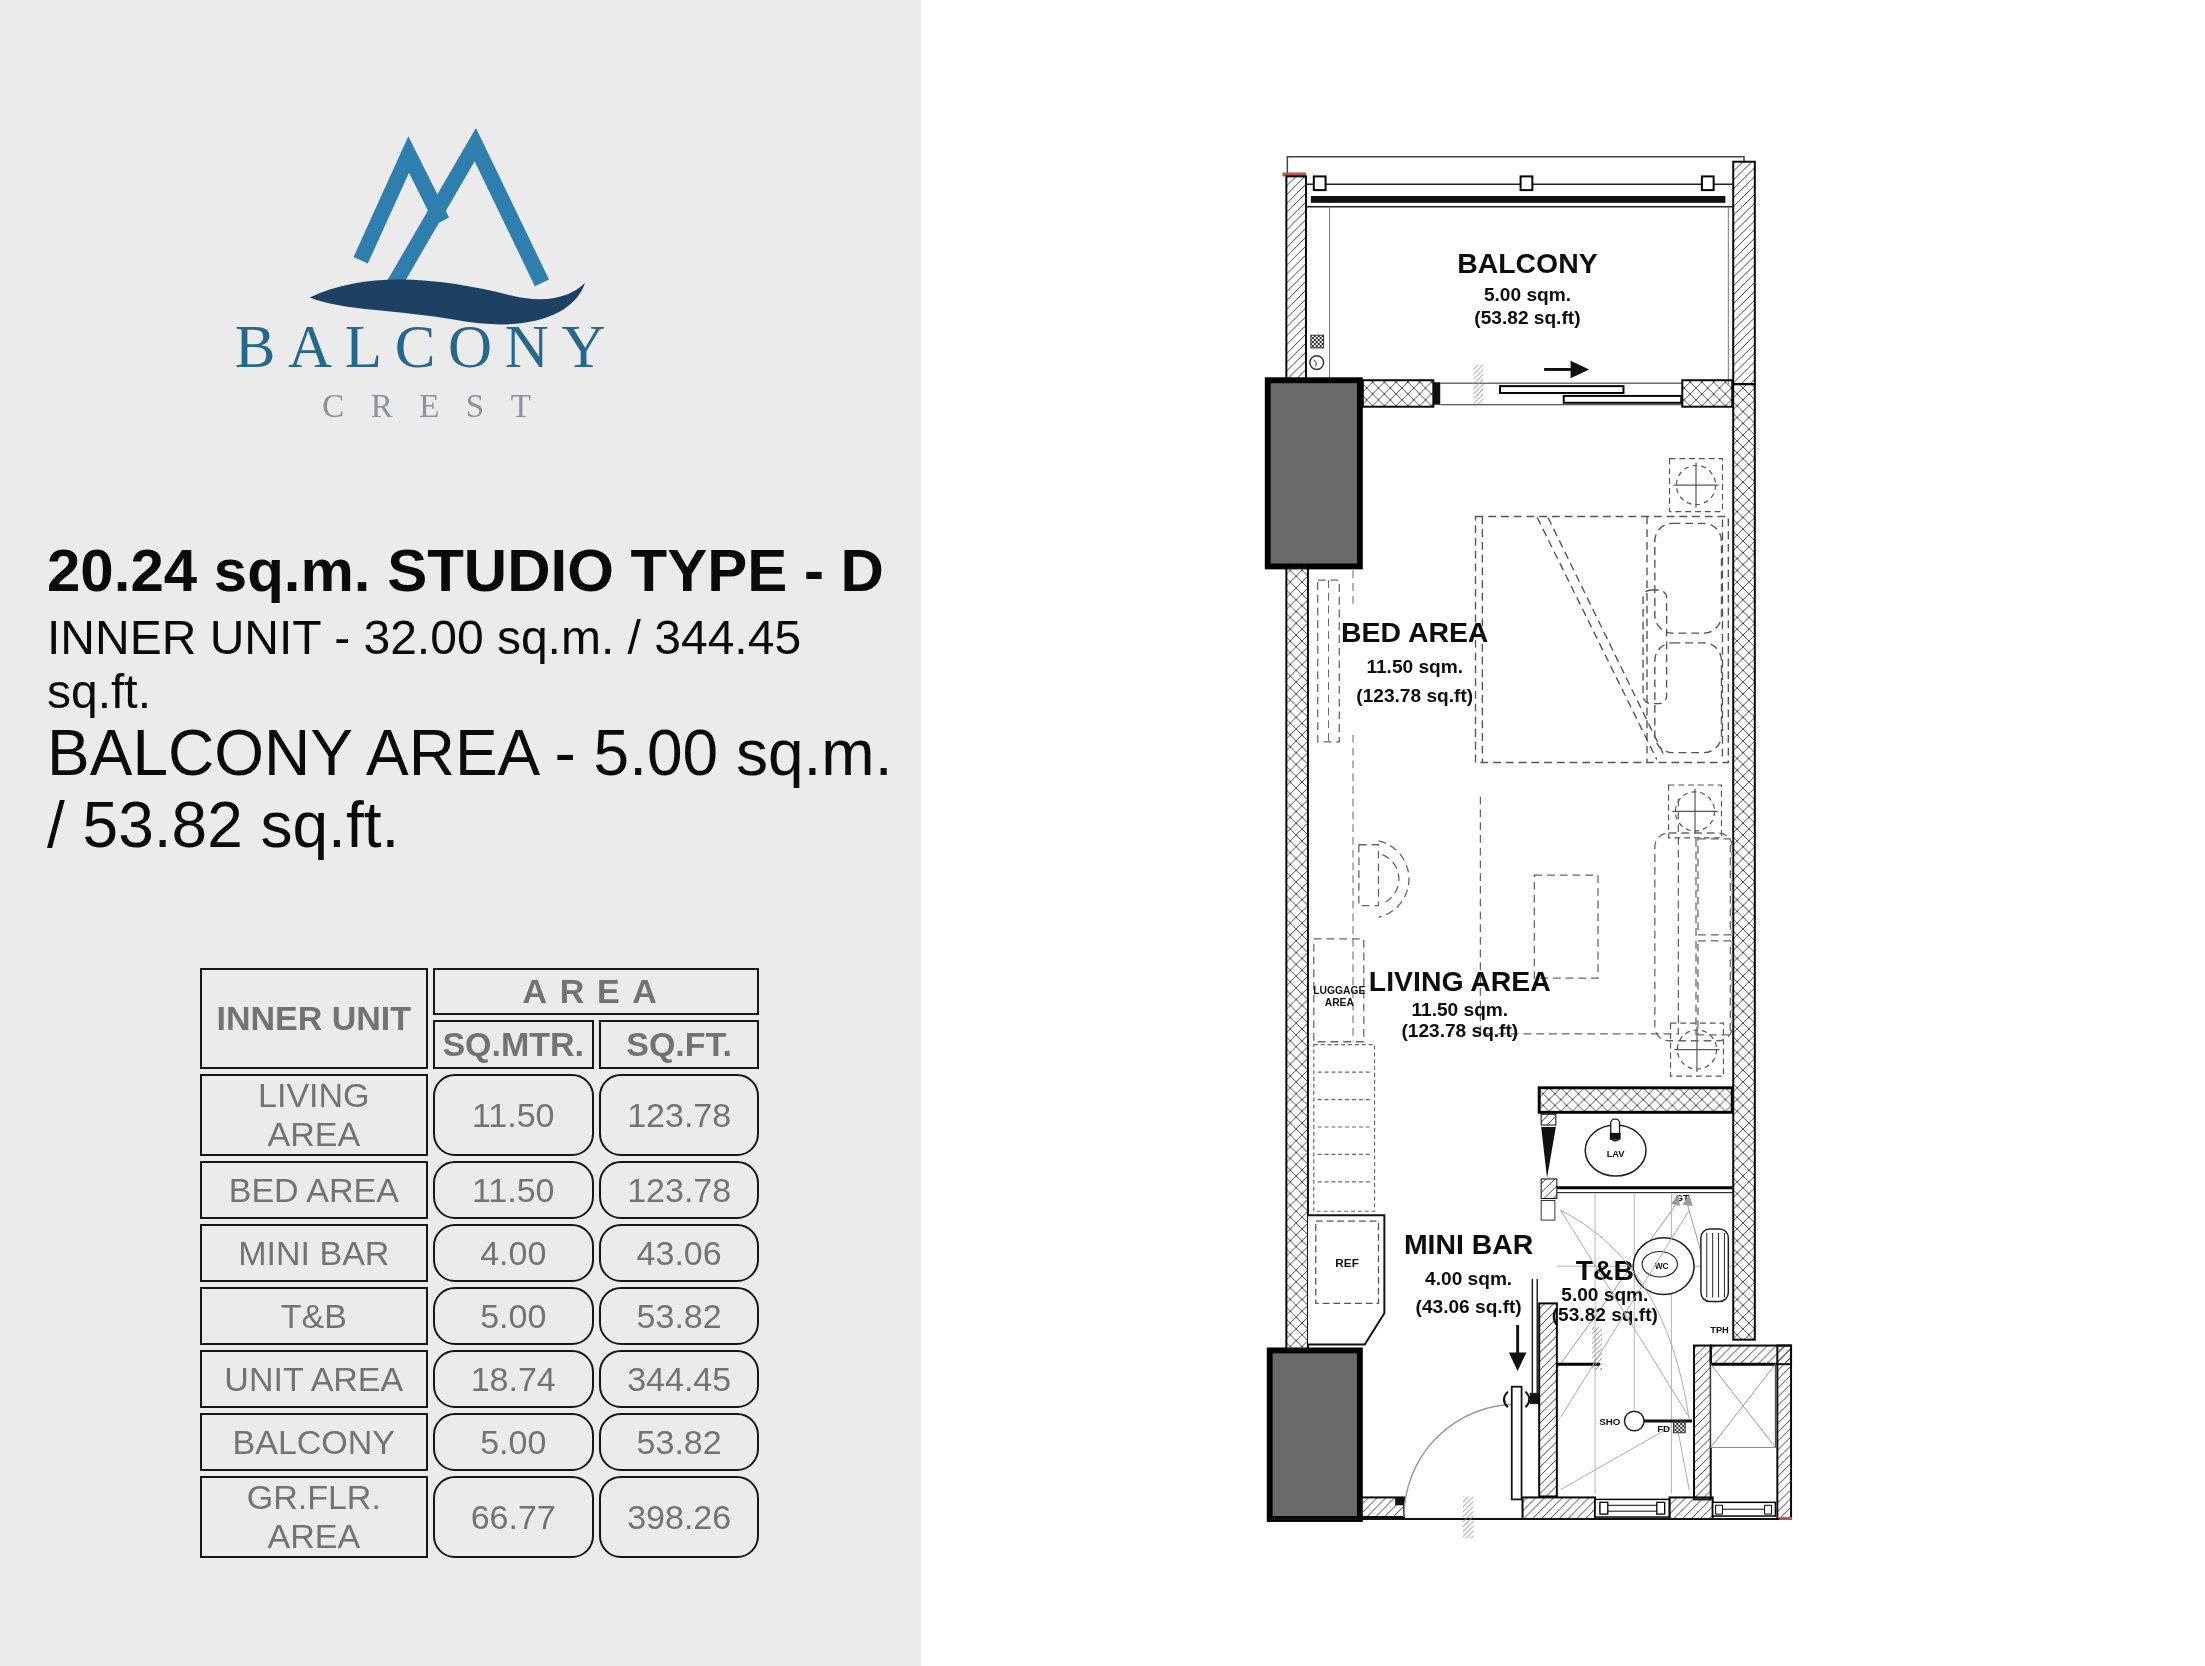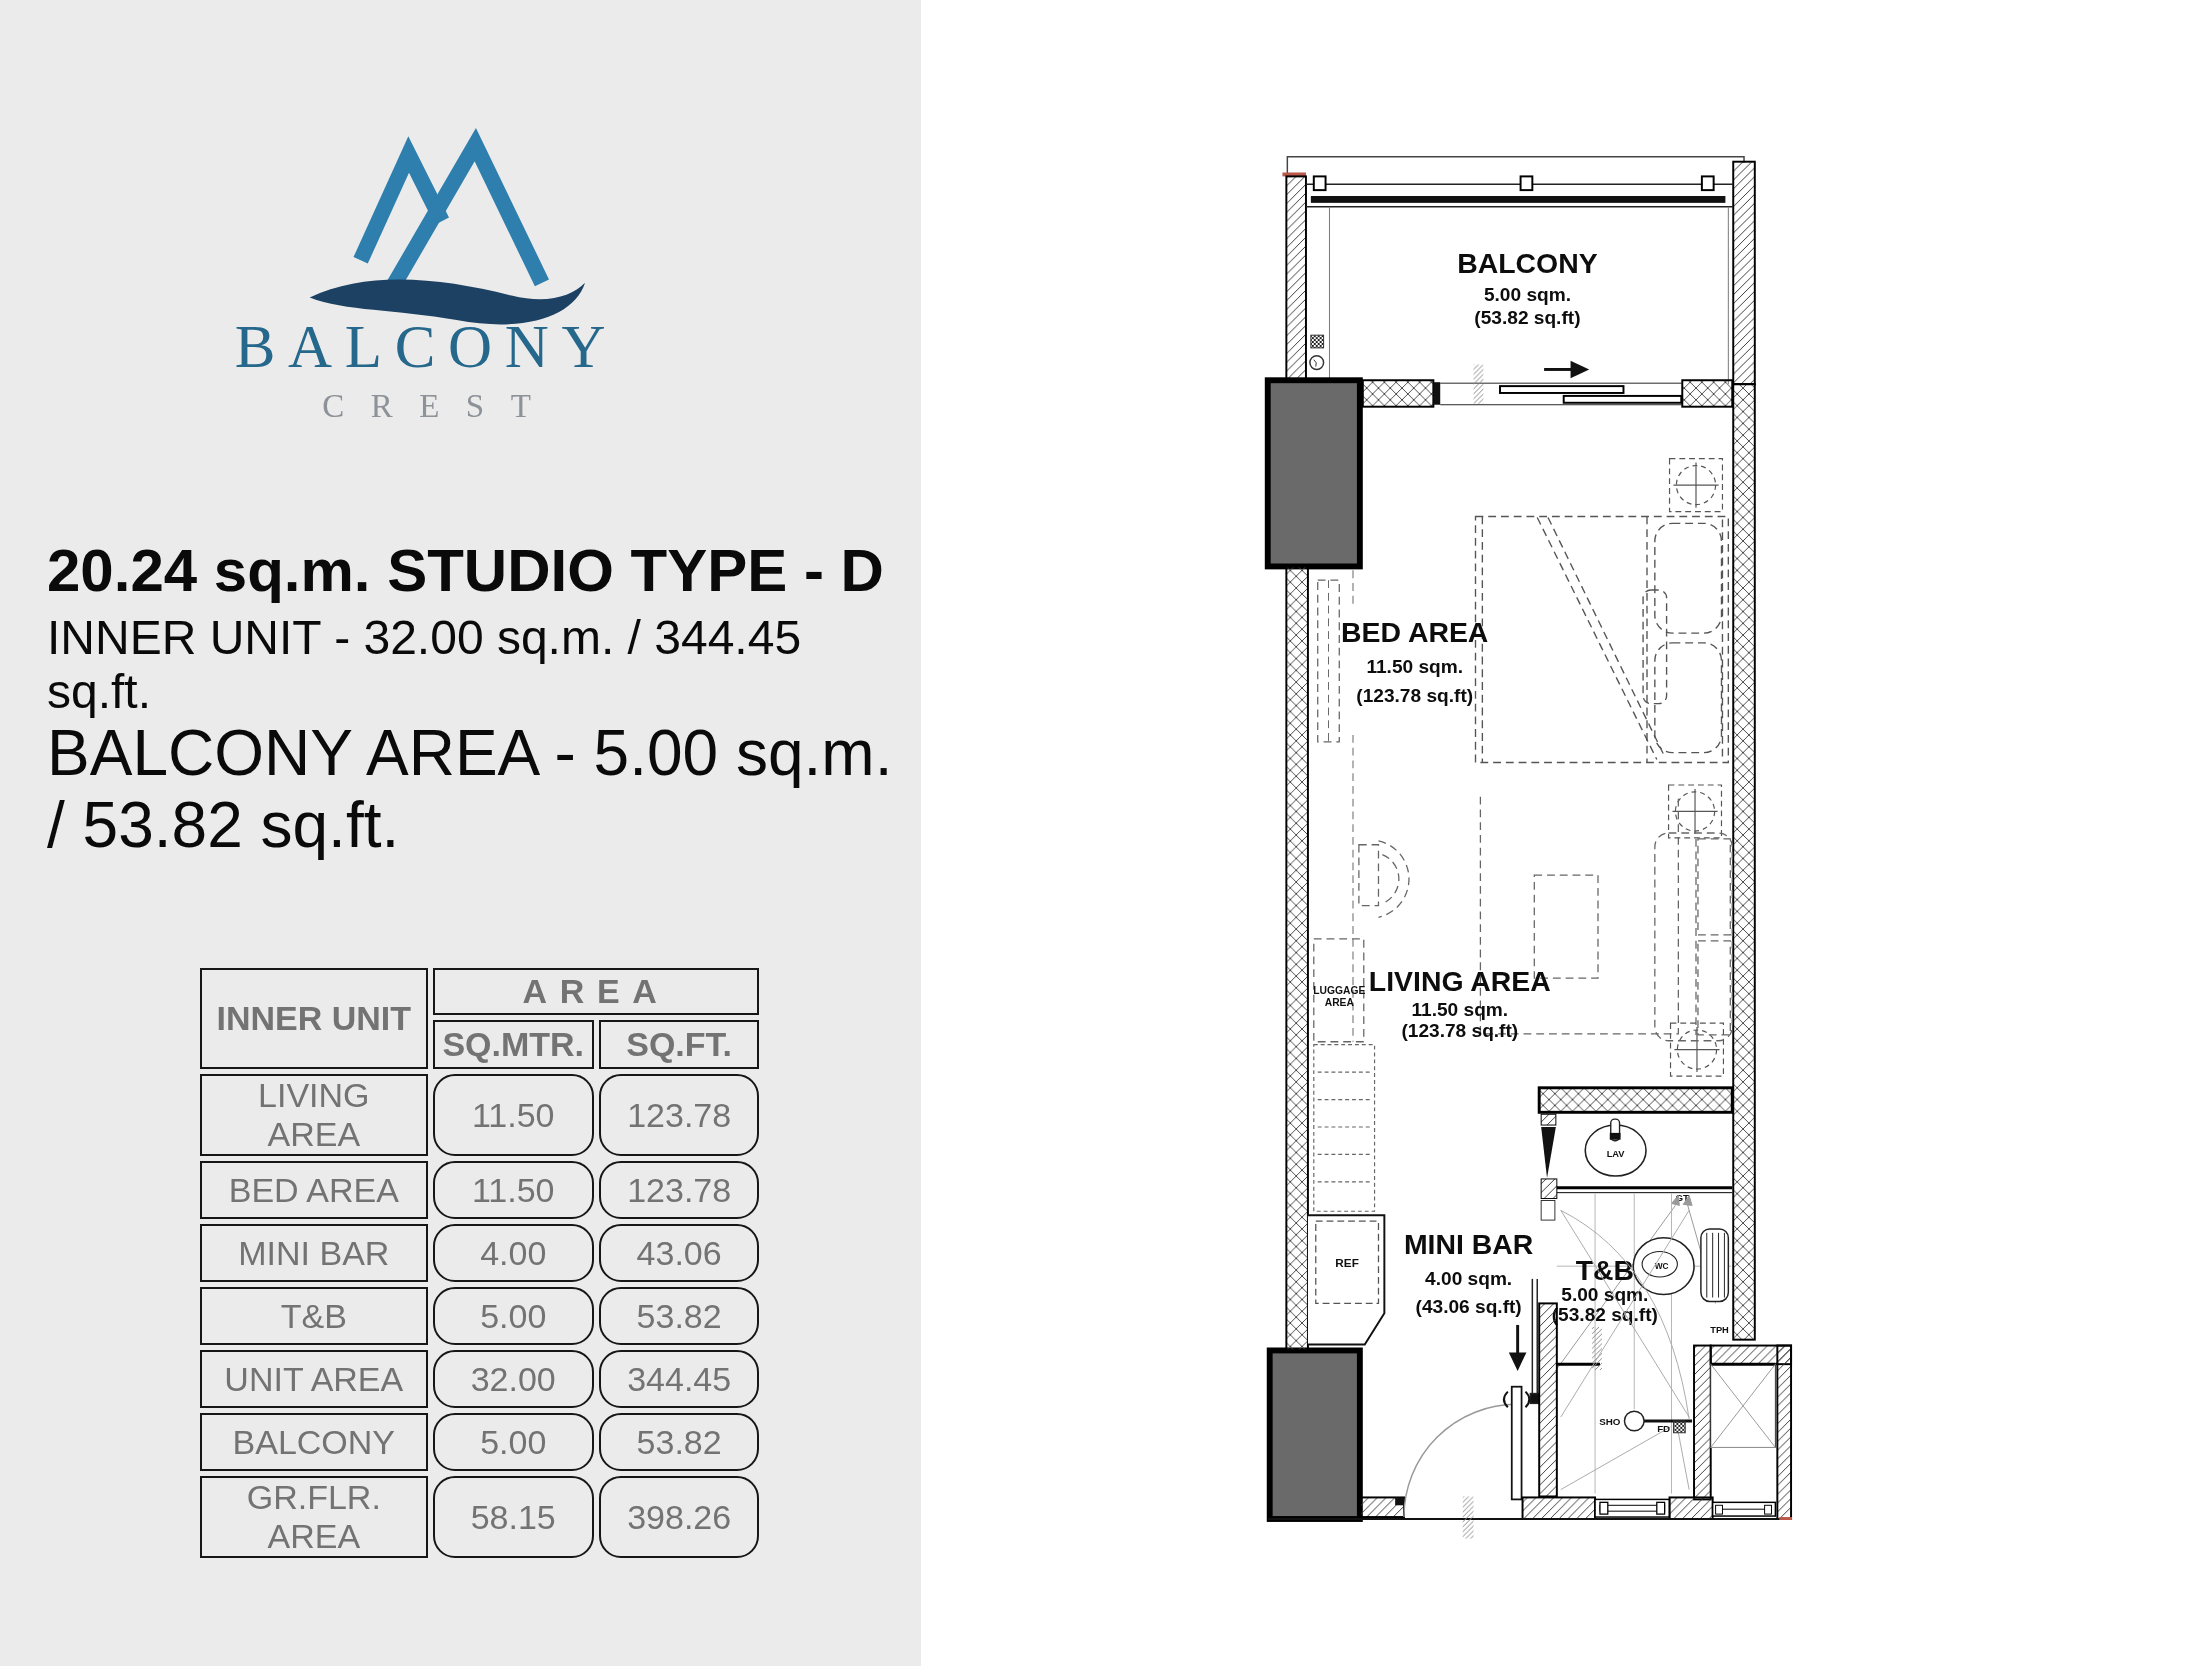--- a/index.html
+++ b/index.html
@@ -97,31 +97,31 @@
       <td class="c2 num">4.00</td>
       <td class="c3 num">43.06</td>
     </tr>
     <tr>
       <td class="c1 lbl">T&amp;B</td>
       <td class="c2 num">5.00</td>
       <td class="c3 num">53.82</td>
     </tr>
     <tr>
       <td class="c1 lbl">UNIT AREA</td>
-      <td class="c2 num">32.00</td>
+      <td class="c2 num">18.74</td>
       <td class="c3 num">344.45</td>
     </tr>
     <tr>
       <td class="c1 lbl">BALCONY</td>
       <td class="c2 num">5.00</td>
       <td class="c3 num">53.82</td>
     </tr>
     <tr>
       <td class="c1 lbl">GR.FLR. AREA</td>
-      <td class="c2 num">58.15</td>
+      <td class="c2 num">66.77</td>
       <td class="c3 num">398.26</td>
     </tr>
   </tbody>
     </table>
 </div>
 
 <svg class="plan" viewBox="0 0 600 1450">
   <defs>
     <pattern id="diag" width="9" height="9" patternUnits="userSpaceOnUse">
       <path d="M0,9 L9,0" stroke="#3a3a3a" stroke-width="1"></path>

